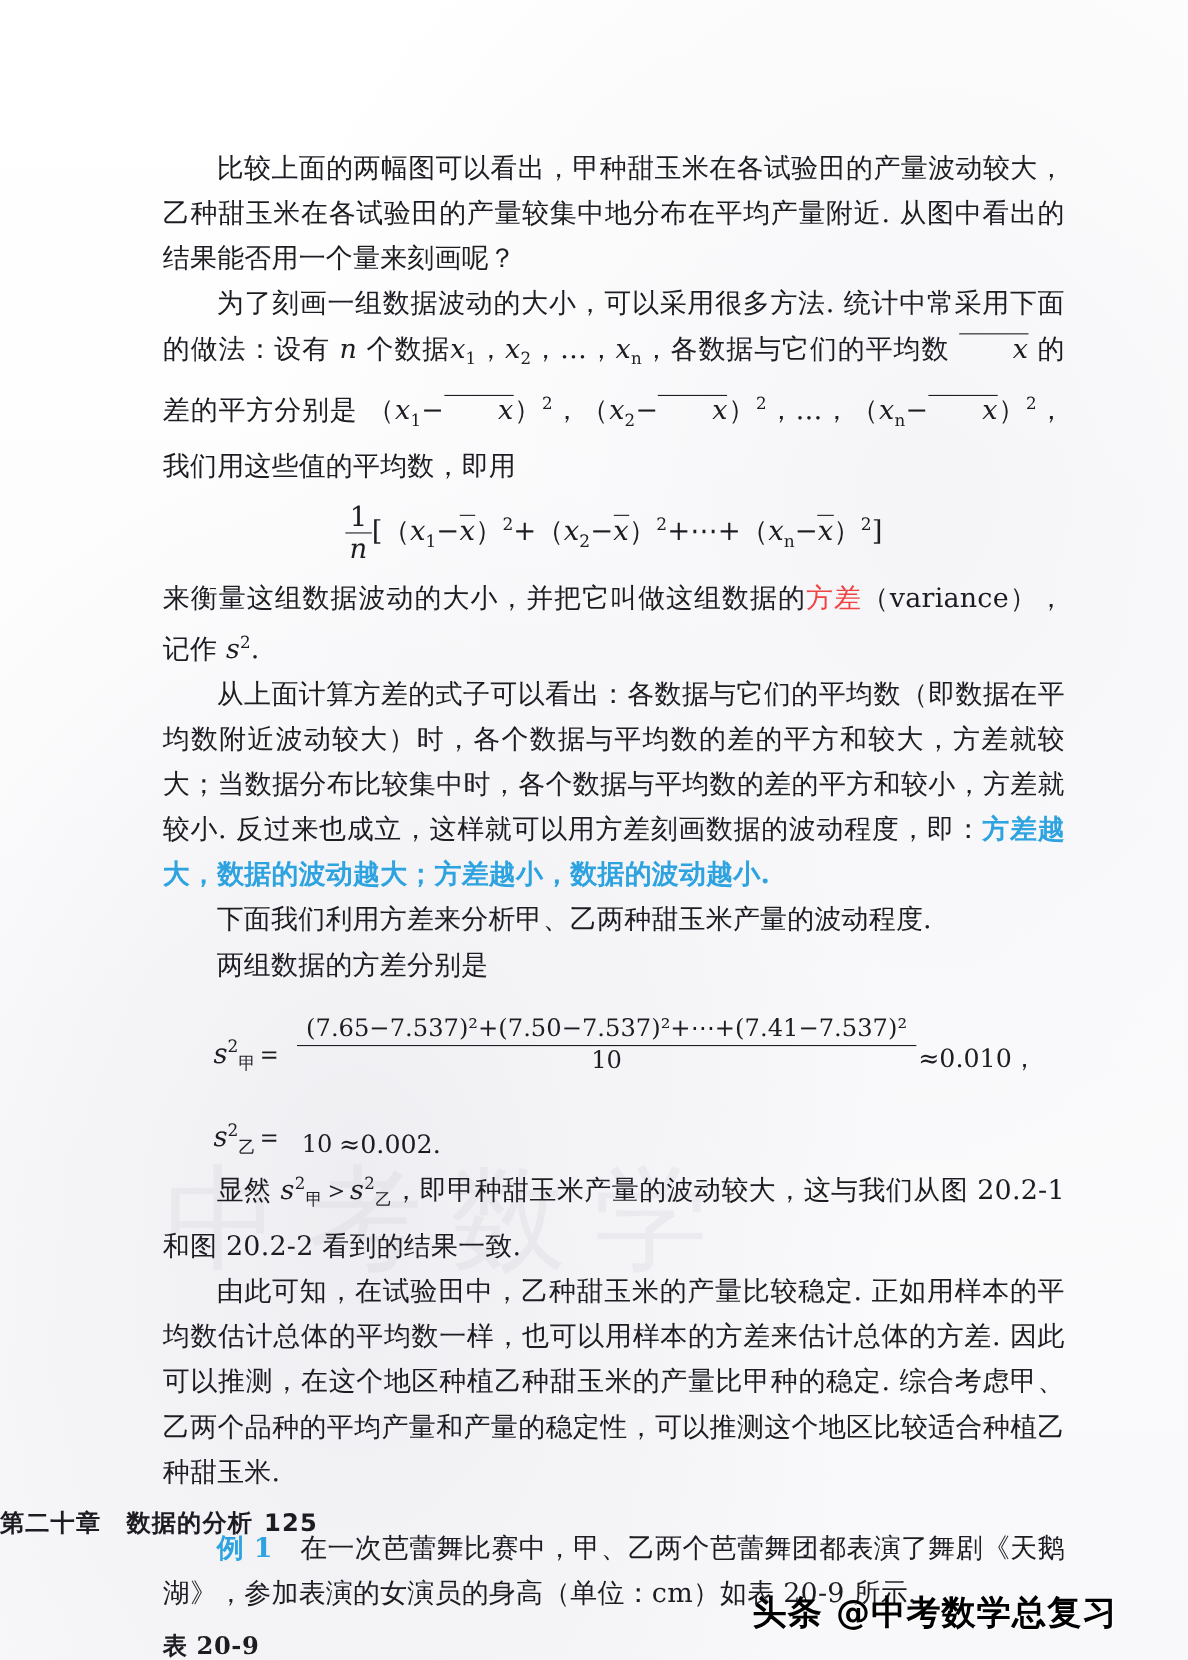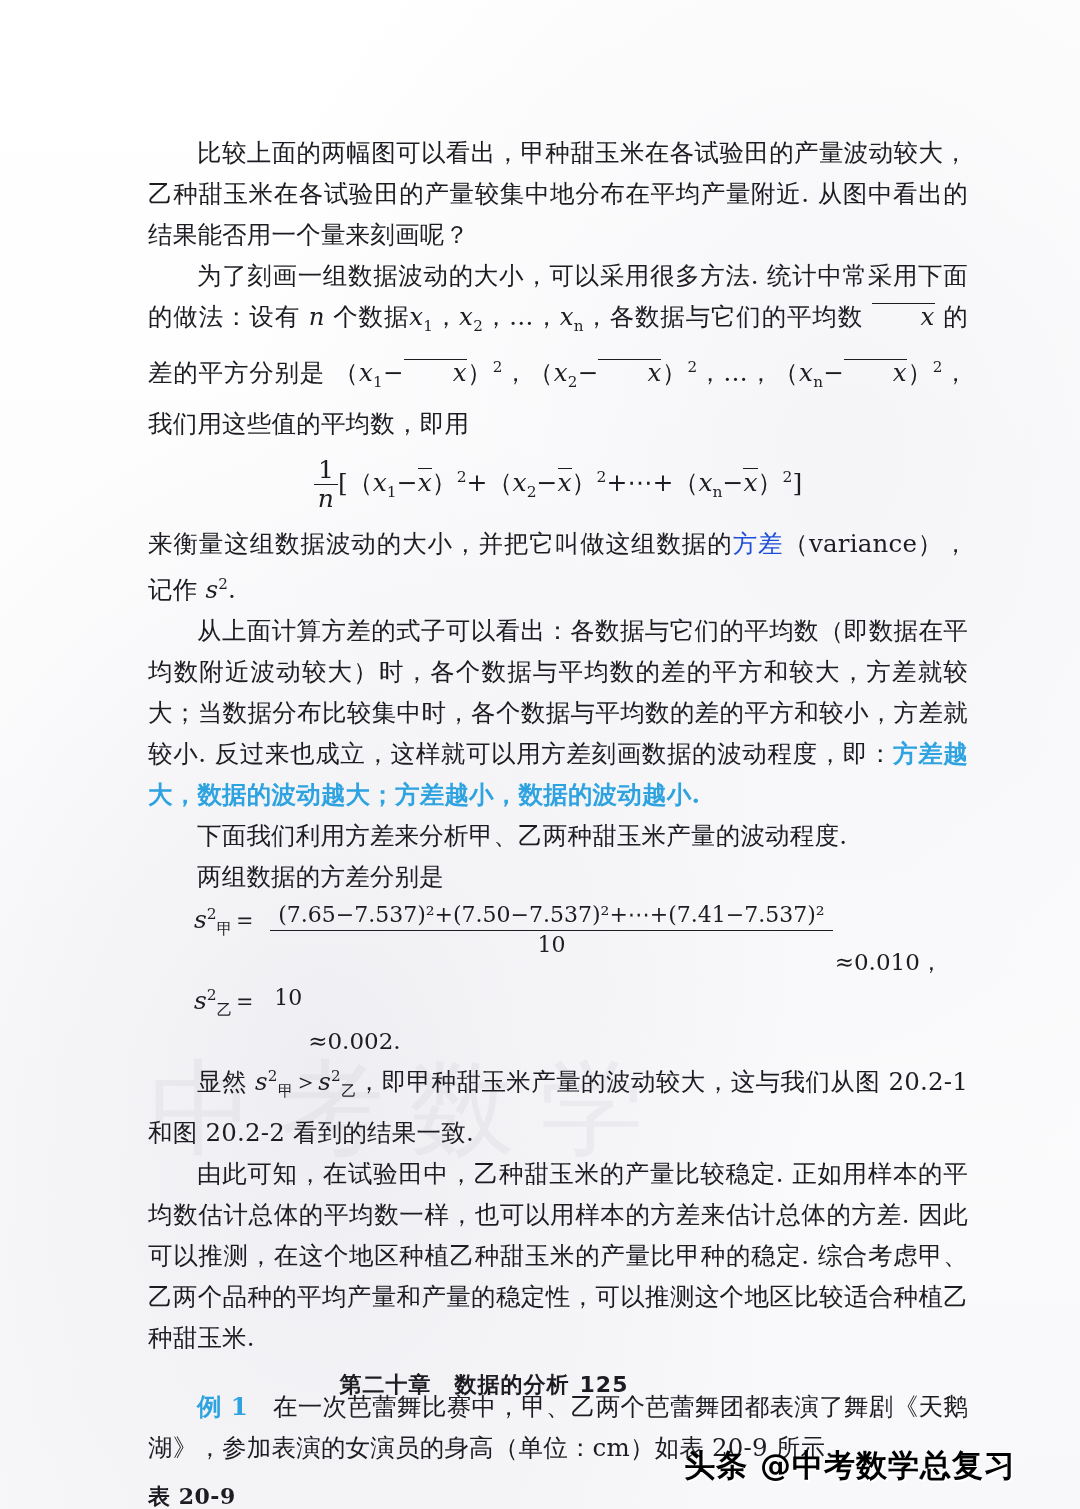--- a/index.html
+++ b/index.html
@@ -36,21 +36,21 @@
   p.para {
     margin: 0;
     font-size: 24.5px;
     line-height: 41px;
     color: #1c1c22;
     text-align: justify;
     text-justify: inter-character;
     letter-spacing: 0.2px;
   }
   p.indent { text-indent: 2em; }
-  .blue { color: #1d4ed8; }
+  .blue { color: #ef4444; }
   .blue-strong { color: #2ea3e0; font-weight: bold; }
   .eg-label { color: #2ea3e0; font-weight: bold; }
 
   
   .math {
     font-family: "DejaVu Serif", "Liberation Serif", serif;
     color: #1c1c22;
   }
   .display-formula {
     text-align: center;
@@ -73,21 +73,21 @@
     border-top: 1.3px solid #1c1c22;
     line-height: 1;
     padding-top: 1px;
   }
 
   .var-formula {
     margin: 6px 0 2px 0;
     padding-left: 46px;
     font-size: 23px;
     display: flex;
-    align-items: flex-start;
+    align-items: flex-end;
   }
   .var-formula .lhs { font-size: 25px; margin-right: 2px; }
   .var-formula .bigfrac { font-size: 22px; margin-left: 11px; }
   .var-formula .bigfrac .num { padding: 0 8px 2px 8px; white-space: nowrap; }
   .var-formula .bigfrac .den { padding-top: 2px; }
   .var-formula .rhs { margin-left: 2px; font-size: 23px; margin-top: 44px; }
 
   .table-caption {
     font-size: 22px;
     font-weight: bold;
@@ -113,21 +113,21 @@
     background: #eceaef;
     font-family: "DejaVu Serif", "Liberation Serif", serif;
   }
   .data-table td.cell { width: 63px; }
 
   .footer {
     position: absolute;
     left: 0;
     top: 1370px;
     width: 1080px;
-    text-align: center;
+    text-align: left;
     padding-right: 112px;
     box-sizing: border-box;
     font-size: 22px;
     font-weight: bold;
     color: #1c1c22;
     letter-spacing: 1px;
   }
   .footer .pageno { margin-left: 10px; font-family: "DejaVu Sans", sans-serif; }
 
   .watermark {

